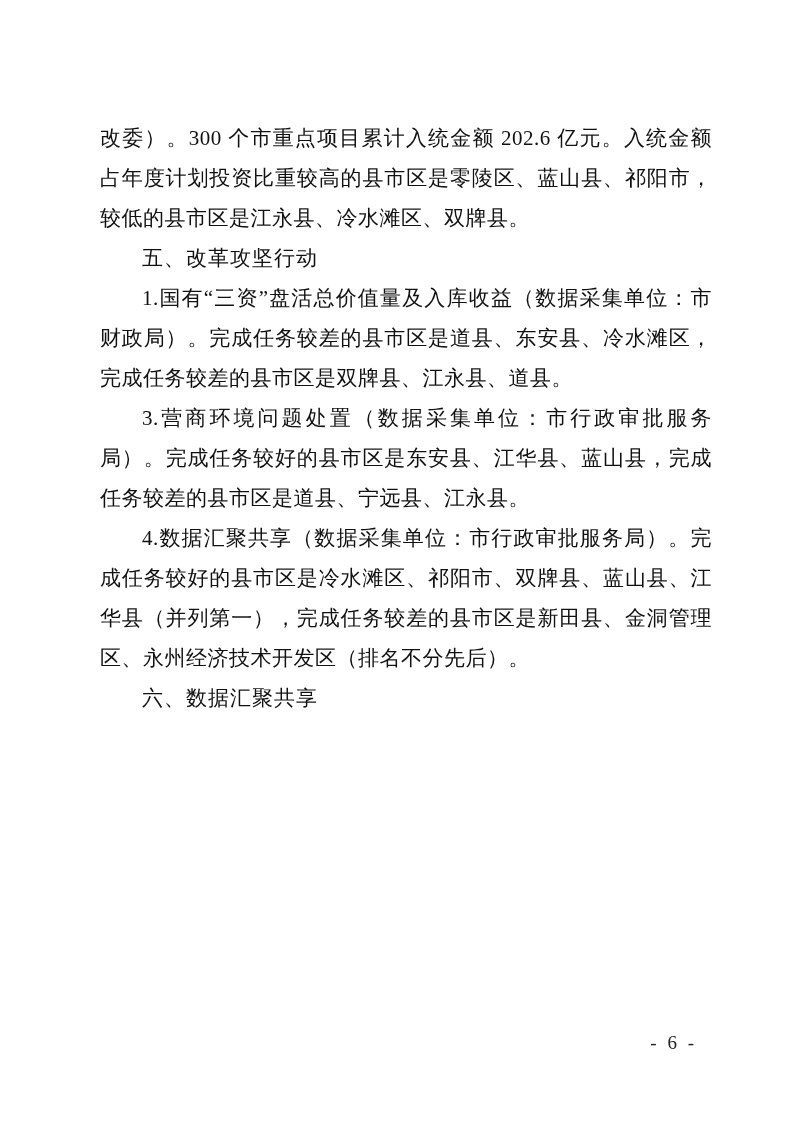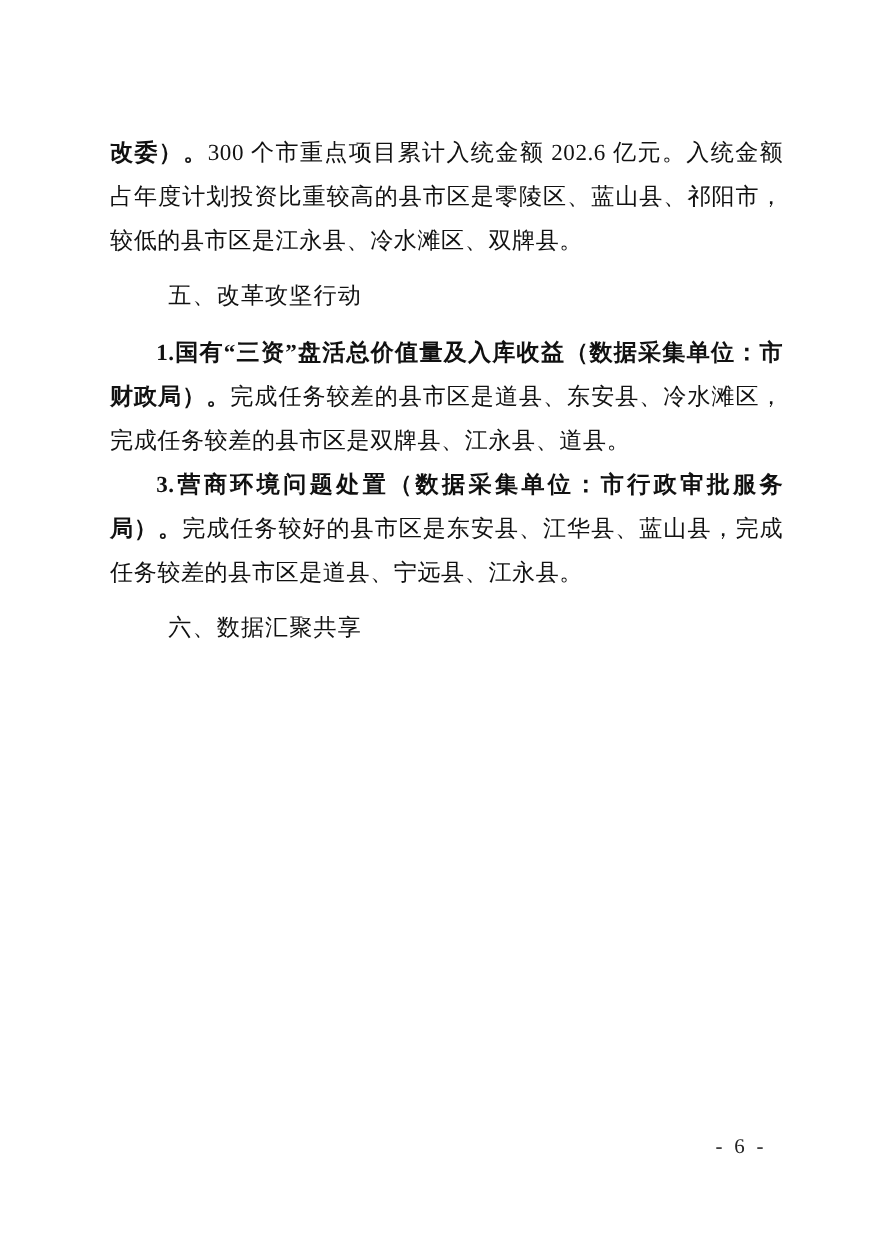--- a/index.html
+++ b/index.html
@@ -26,24 +26,24 @@
     font-size: 21px;
     line-height: 40px;
     text-align: justify;
     text-justify: inter-character;
     letter-spacing: 0.5px;
   }
   .para.indent {
     text-indent: 42px;
   }
   .lead {
-    font-weight: bold;
+    font-weight: normal;
   }
   .heading {
-    margin: 11px;
+    margin: 0;
     font-size: 21px;
     line-height: 40px;
     font-weight: normal;
     font-family: "Liberation Sans", "DejaVu Sans", sans-serif;
     text-indent: 42px;
     letter-spacing: 1px;
   }
   .page-number {
     position: absolute;
     top: 1032px;
@@ -69,18 +69,21 @@
 
   <p class="para indent">
     <span class="lead">1.国有“三资”盘活总价值量及入库收益（数据采集单位：市财政局）。</span><span>完成任务较差的县市区是道县、东安县、冷水滩区，完成任务较差的县市区是双牌县、江永县、道县。</span>
   </p>
 
 
   <p class="para indent">
     <span class="lead">3.营商环境问题处置（数据采集单位：市行政审批服务局）。</span><span>完成任务较好的县市区是东安县、江华县、蓝山县，完成任务较差的县市区是道县、宁远县、江永县。</span>
   </p>
 
+  <p class="para indent">
+    <span class="lead">4.数据汇聚共享（数据采集单位：市行政审批服务局）。</span><span>完成任务较好的县市区是冷水滩区、祁阳市、双牌县、蓝山县、江华县（并列第一），完成任务较差的县市区是新田县、金洞管理区、永州经济技术开发区（排名不分先后）。</span>
+  </p>
 
   <h2 class="heading">六、数据汇聚共享</h2>
 
 </div>
 
 <div class="page-number">- 6 -</div>
 
 </body></html>

